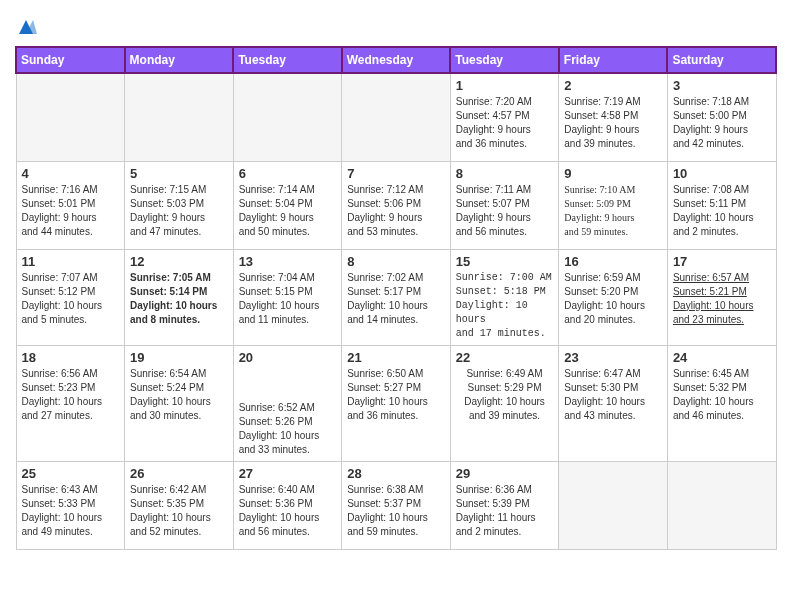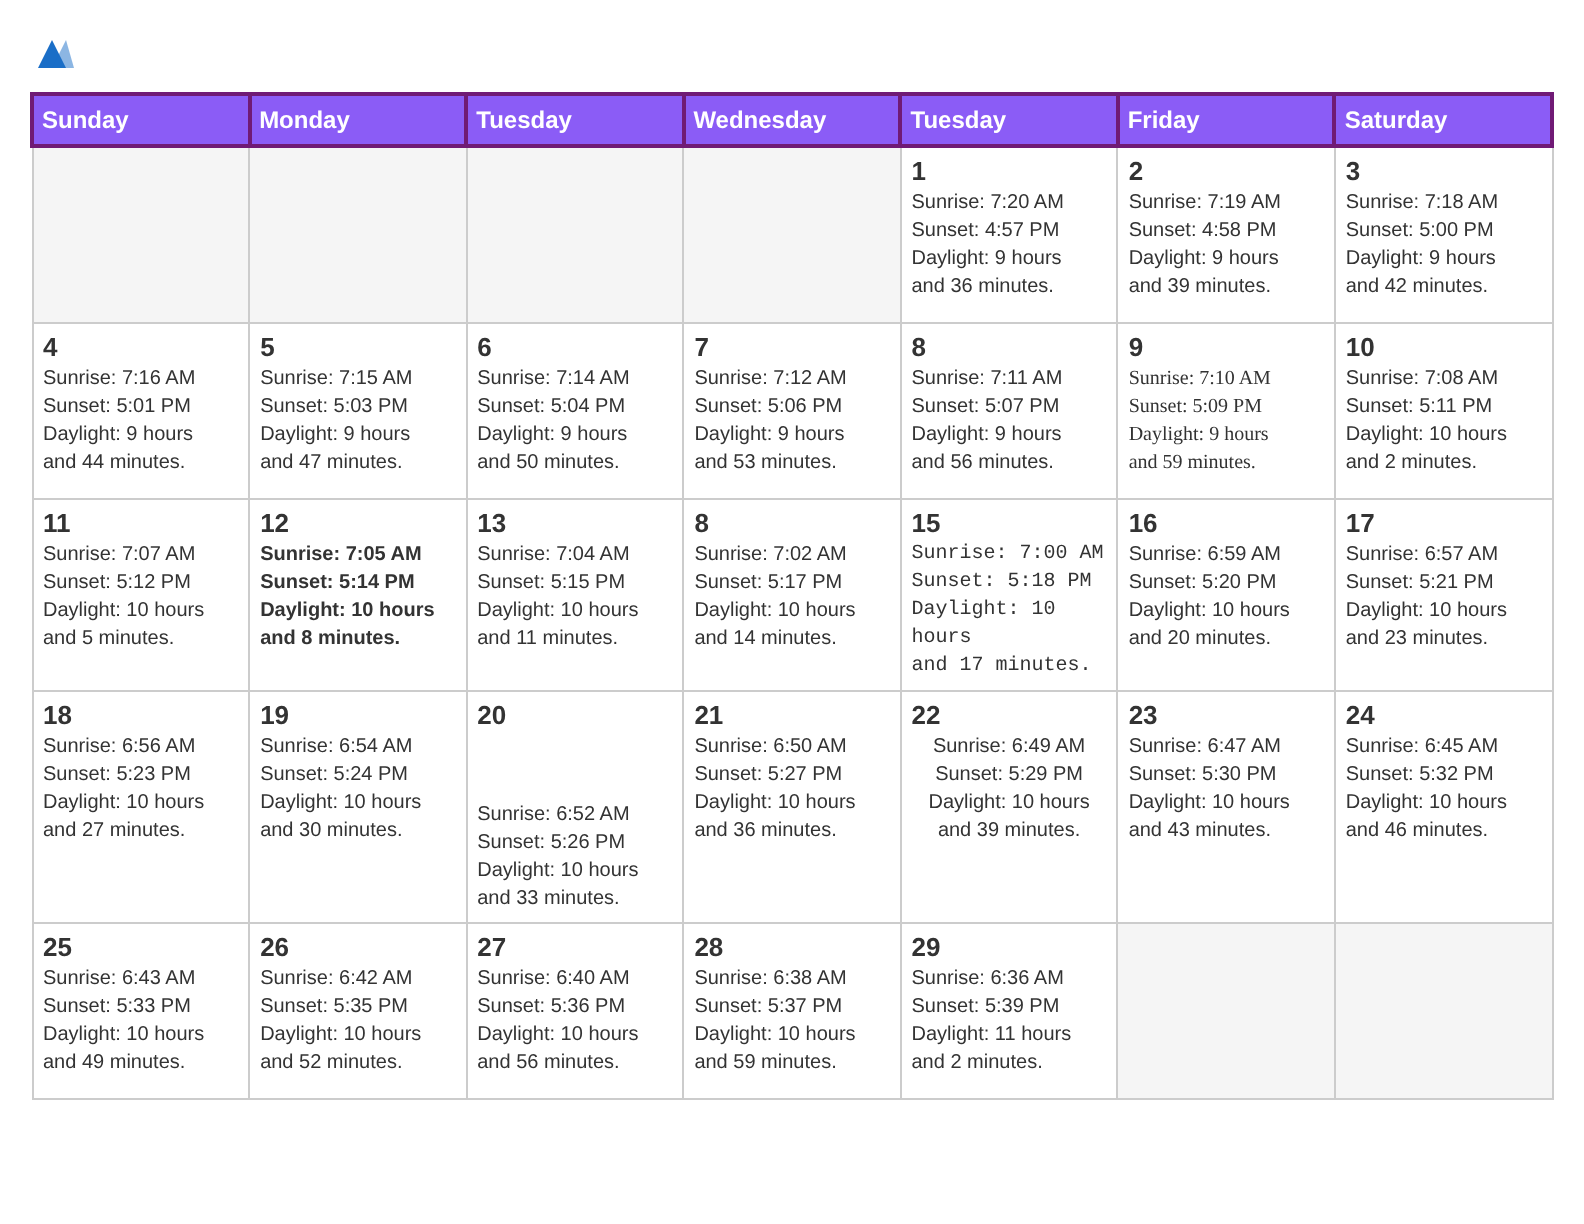--- a/index.html
+++ b/index.html
@@ -239,21 +239,21 @@
         </td>
         <td>
           <span class="day-number">16</span>
           <div class="day-info" style="white-space: pre-line;">Sunrise: 6:59 AM
 Sunset: 5:20 PM
 Daylight: 10 hours
 and 20 minutes.</div>
         </td>
         <td>
           <span class="day-number">17</span>
-          <div class="day-info" style="white-space: pre-line;">Sunrise: 6:57 AM
+          <div class="day-info" style="white-space: pre-line; text-decoration: underline;">Sunrise: 6:57 AM
 Sunset: 5:21 PM
 Daylight: 10 hours
 and 23 minutes.</div>
         </td>
       </tr>
       <tr>
         <td>
           <span class="day-number">18</span>
           <div class="day-info" style="white-space: pre-line;">Sunrise: 6:56 AM
 Sunset: 5:23 PM

